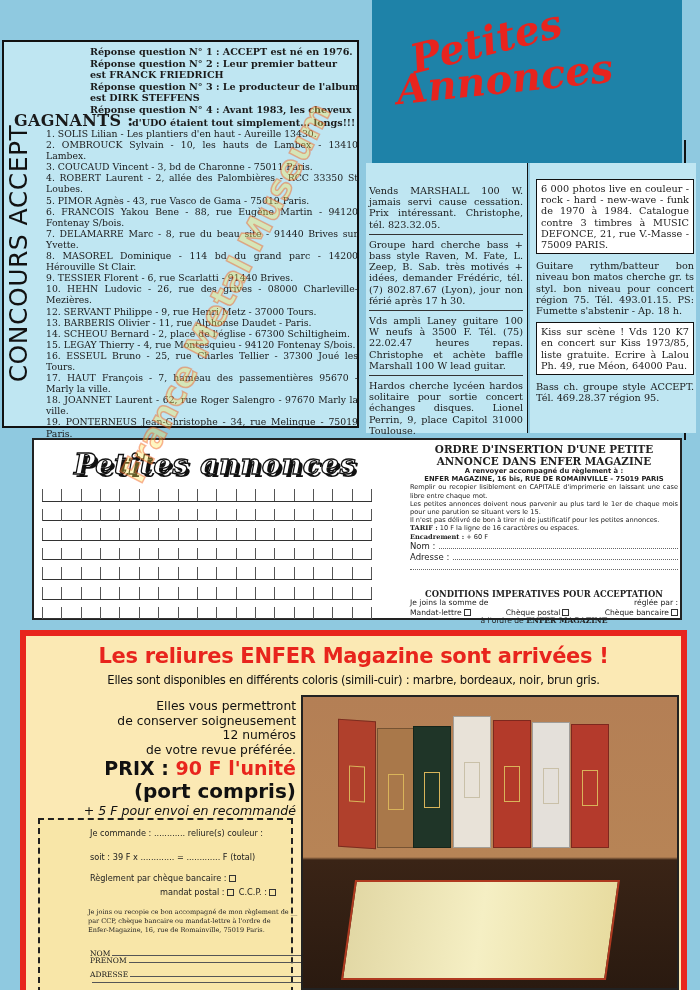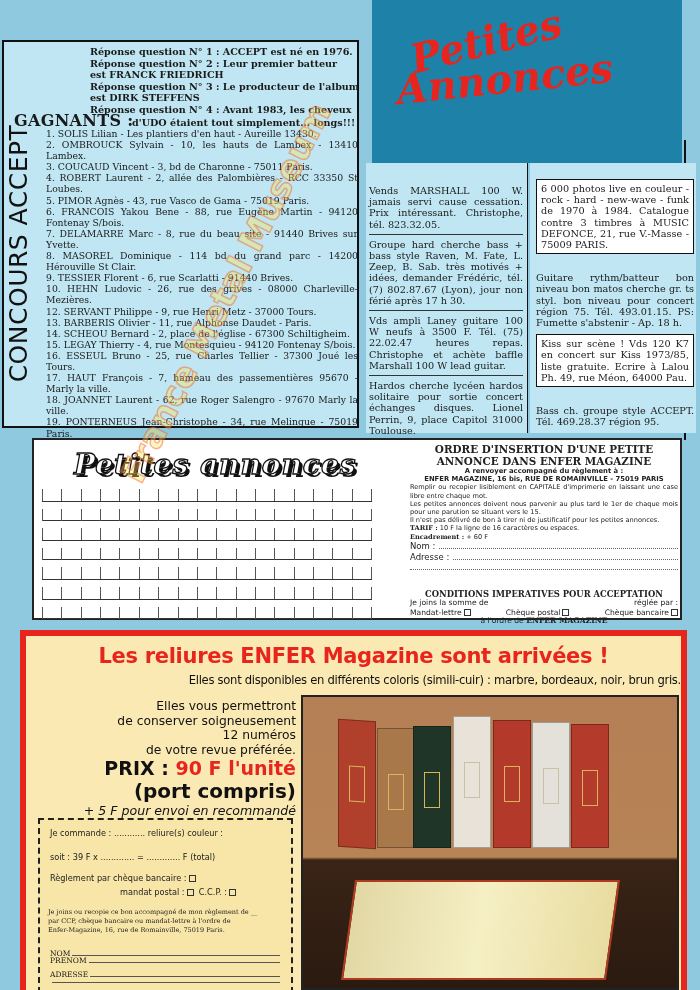--- a/index.html
+++ b/index.html
@@ -59,21 +59,21 @@
 
   
   .ads-col {
     position: absolute; top: 163px; background: #bfe6f2;
     font-size: 9.7px; line-height: 11.2px; text-align: justify;
   }
   .ads-left { left: 366px; width: 162px; height: 270px; padding: 18px 4px 0 3px; border-right: 1px solid #111; }
   .ads-right { left: 530px; width: 166px; height: 270px; padding: 14px 2px 0 6px; }
   .ad { padding: 4px 0 4px; border-bottom: 1px solid #333; }
   .ad.noborder { border-bottom: none; }
-  .ad.boxed { background: #fff; border: 1.5px solid #111; padding: 3px 4px; margin: 2px 0 14px; }
+  .ad.boxed { background: #fff; border: 1.5px solid #111; padding: 3px 4px; margin: 2px 0 2px; }
   .divider-vert { position: absolute; left: 684px; top: 140px; width: 2px; height: 300px; background: #111; }
 
   
   .form {
     position: absolute; left: 32px; top: 438px; width: 650px; height: 182px;
     background: #fff; border: 2px solid #222;
   }
   .form-logo {
     position: absolute; left: 40px; top: 8px;
     font-family: "DejaVu Serif", serif; font-style: italic; font-weight: bold;
@@ -110,37 +110,37 @@
   .rel-inner {
     position: absolute; left: 6px; top: 6px; width: 655px; height: 354px;
     background: #fbe9b4;
   }
   .rel-title {
     position: absolute; left: 0; right: 0; top: 8px; text-align: center;
     font-family: "DejaVu Sans", sans-serif; font-weight: bold; font-size: 21px; color: #e8251d;
     letter-spacing: -0.3px;
   }
   .rel-sub {
-    position: absolute; left: 0; right: 0; top: 37px; text-align: right;
+    position: absolute; left: 0; right: 0; top: 37px; text-align: center;
     font-family: "DejaVu Sans", sans-serif; font-size: 11.6px; color: #111; letter-spacing: -0.3px;
   }
   .rel-pitch {
     position: absolute; left: 30px; top: 63px; width: 240px; text-align: right;
     font-family: "DejaVu Sans", sans-serif; font-size: 12.3px; line-height: 14.5px; color: #111;
   }
   .rel-pitch .prix { font-weight: 900; font-size: 19px; line-height: 22px; }
   .rel-pitch .prix .red { color: #e8251d; }
   .rel-pitch .port { font-weight: 900; font-size: 20px; line-height: 24px; }
   .rel-pitch .plus { font-style: italic; font-size: 12.6px; line-height: 16px; }
   .order-box {
     position: absolute; left: 12px; top: 182px; width: 255px; height: 175px;
     border: 2px dashed #222; background: #f8e6a8;
     font-family: "DejaVu Sans", sans-serif; color: #222;
   }
-  .order-box .line { position: absolute; font-size: 8.2px; white-space: nowrap; }
+  .order-box .line { position: absolute; font-size: 8.2px; white-space: nowrap; margin-left: 40px; }
   .order-box .small { font-family: "DejaVu Serif", serif; font-size: 6.5px; line-height: 8.2px; }
   .order-box .name { font-family: "DejaVu Serif", serif; font-size: 7.5px; display: flex; width: 230px; }
   .order-box .name .rule { flex: 1; border-bottom: 1px solid #555; margin: 0 0 2px 2px; }
 
   .photo {
     position: absolute; left: 275px; top: 59px; width: 378px; height: 295px;
     background: linear-gradient(180deg, #b47f55 0%, #b78456 55%, #3a2416 56%, #2a1a10 100%);
     border: 2px solid #222; overflow: hidden;
   }
   .book { position: absolute; bottom: 140px; width: 38px; border: 1px solid rgba(0,0,0,.3); }

